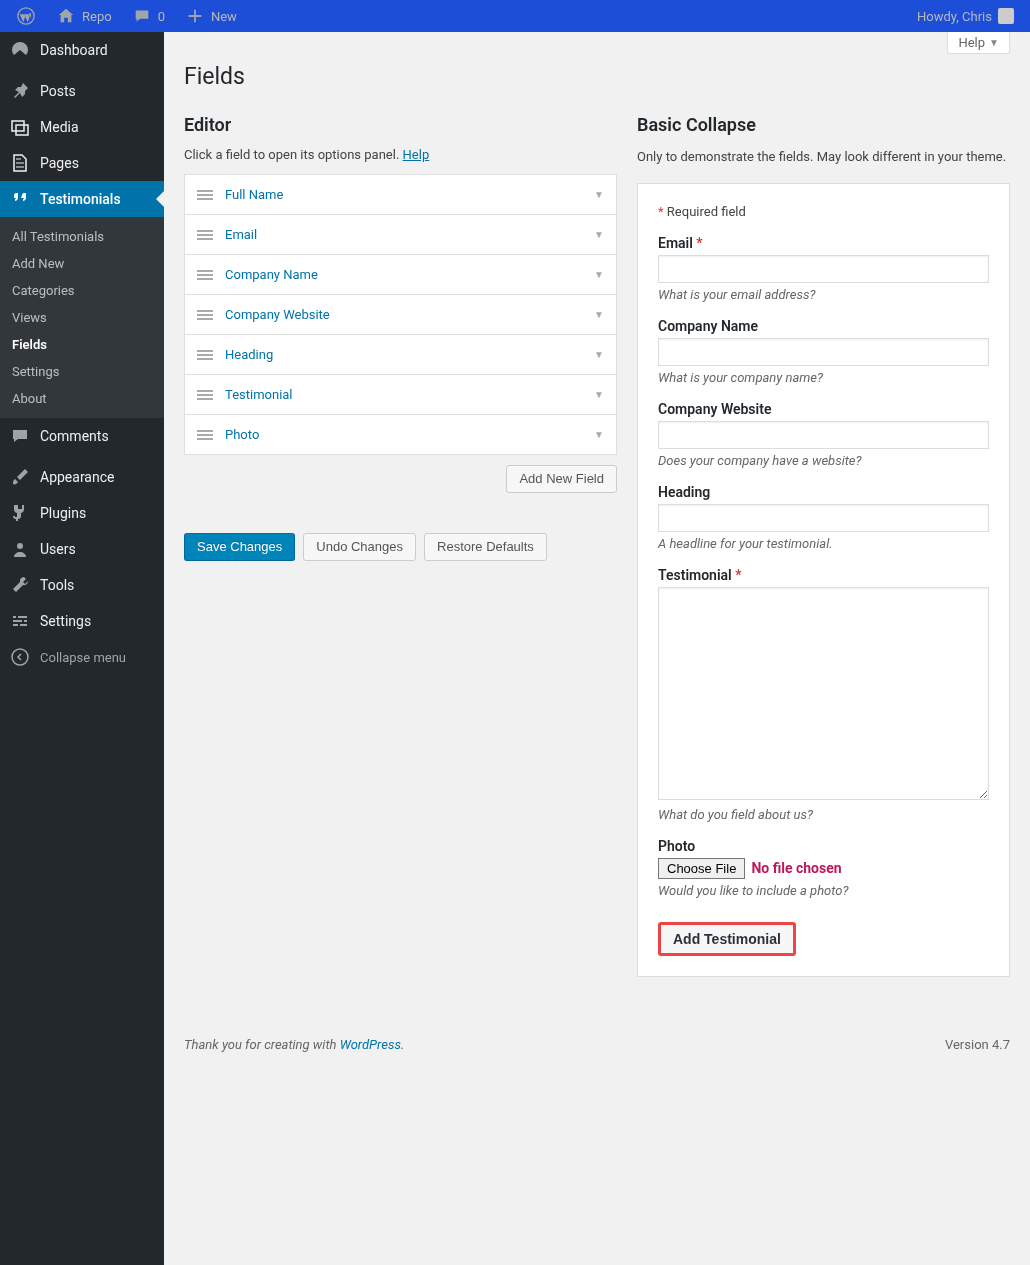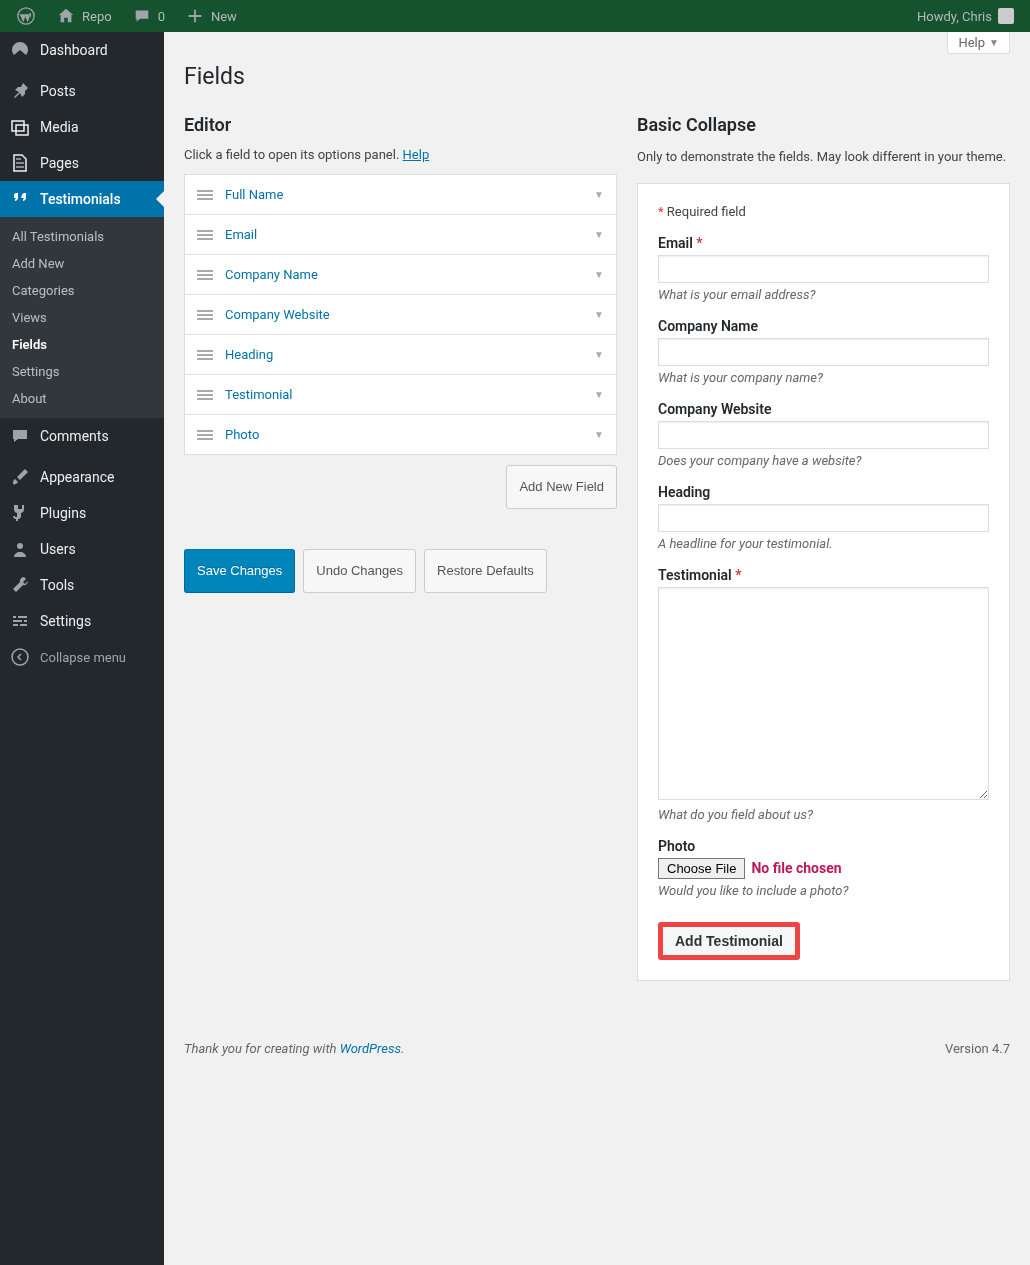--- a/index.html
+++ b/index.html
@@ -7,21 +7,21 @@
   font-family: -apple-system, BlinkMacSystemFont, "Segoe UI", Roboto, "Helvetica Neue", sans-serif;
   font-size: 13px;
   color: #444;
   background: #f1f1f1;
   width: 1030px;
 }
 a { color: #0073aa; text-decoration: none; }
 
 
 #adminbar {
-  background: #14532d;
+  background: #1d4ed8;
   height: 32px;
   display: flex;
   align-items: center;
   color: #eee;
   font-size: 13px;
   padding: 0 8px;
   justify-content: space-between;
 }
 #adminbar .ab-left, #adminbar .ab-right { display: flex; align-items: center; gap: 4px; }
 #adminbar .ab-item {
@@ -156,21 +156,21 @@
 
 .add-field-row { text-align: right; margin-top: 10px; }
 
 .button {
   display: inline-block;
   background: #f7f7f7;
   border: 1px solid #ccc;
   border-radius: 3px;
   color: #555;
   padding: 0 12px;
-  height: 44px;
+  height: 28px;
   line-height: 26px;
   font-size: 13px;
   cursor: pointer;
 }
 .button-primary {
   background: #0085ba;
   border-color: #0073aa #006799 #006799;
   color: #fff;
   font-weight: 400;
   text-shadow: 0 -1px 1px #006799;
@@ -222,21 +222,21 @@
 .file-btn {
   border: 1px solid #767676;
   background: #efefef;
   padding: 2px 8px;
   font-size: 13px;
   cursor: pointer;
 }
 .file-status { font-size: 14px; color: #be185d; font-weight: bold; }
 .submit-row { margin-top: 24px; }
 .submit-btn {
-  border: 5px solid #ef4444;
+  border: 3px solid #ef4444;
   background: #f6f7f7;
   padding: 6px 12px;
   font-size: 14px;
   font-weight: 600;
   color: #2c3338;
   cursor: pointer;
   border-radius: 3px;
 }
 
 

